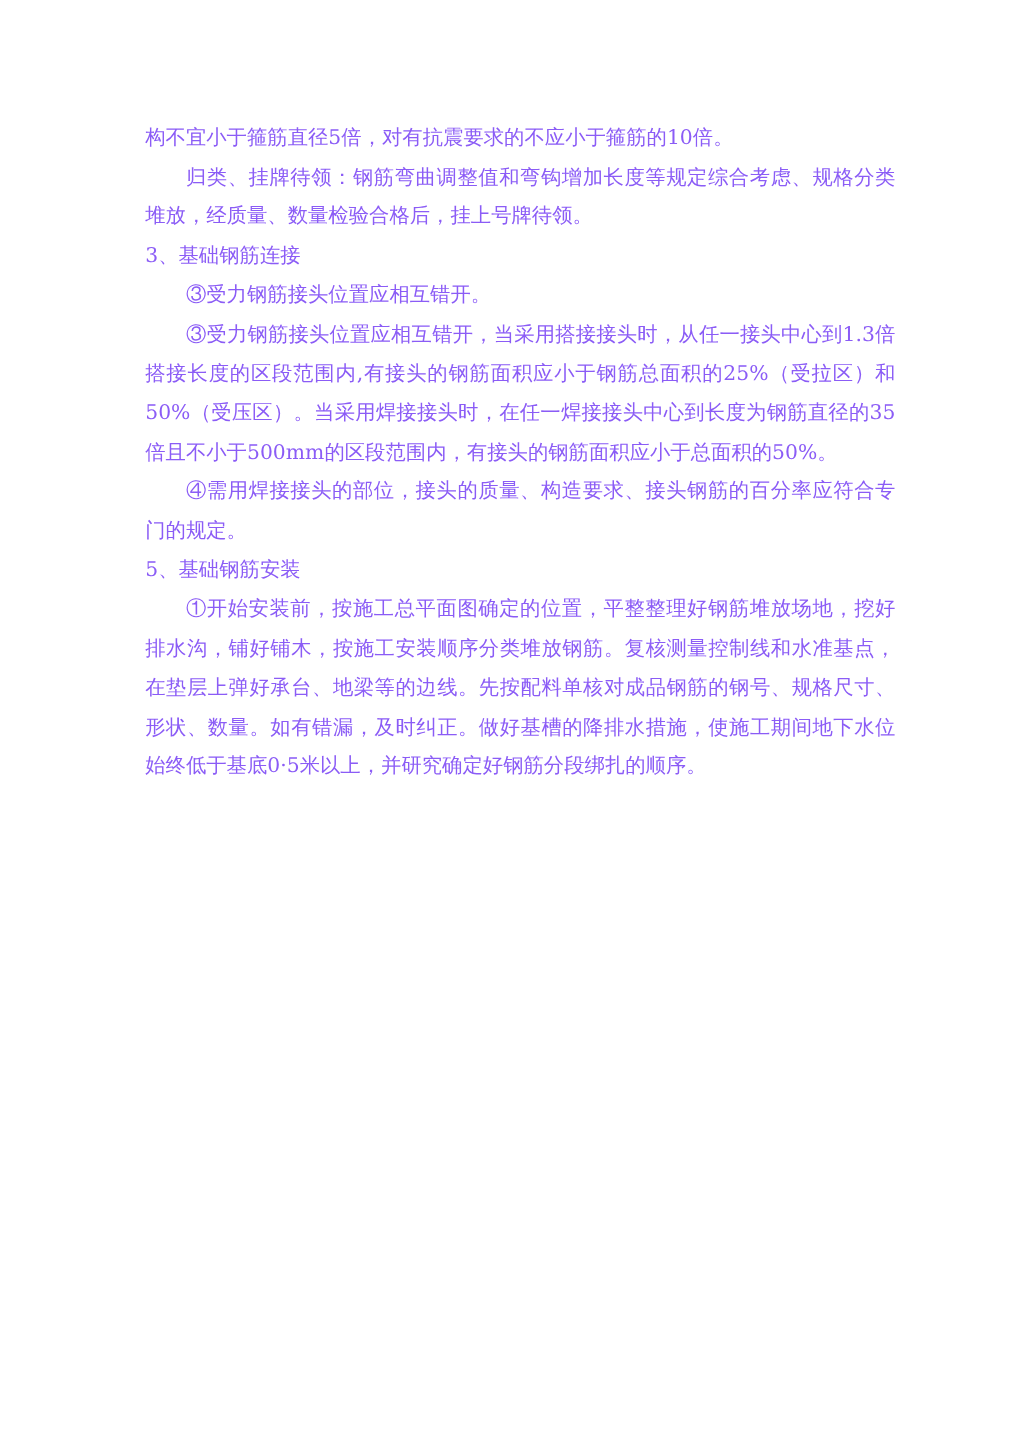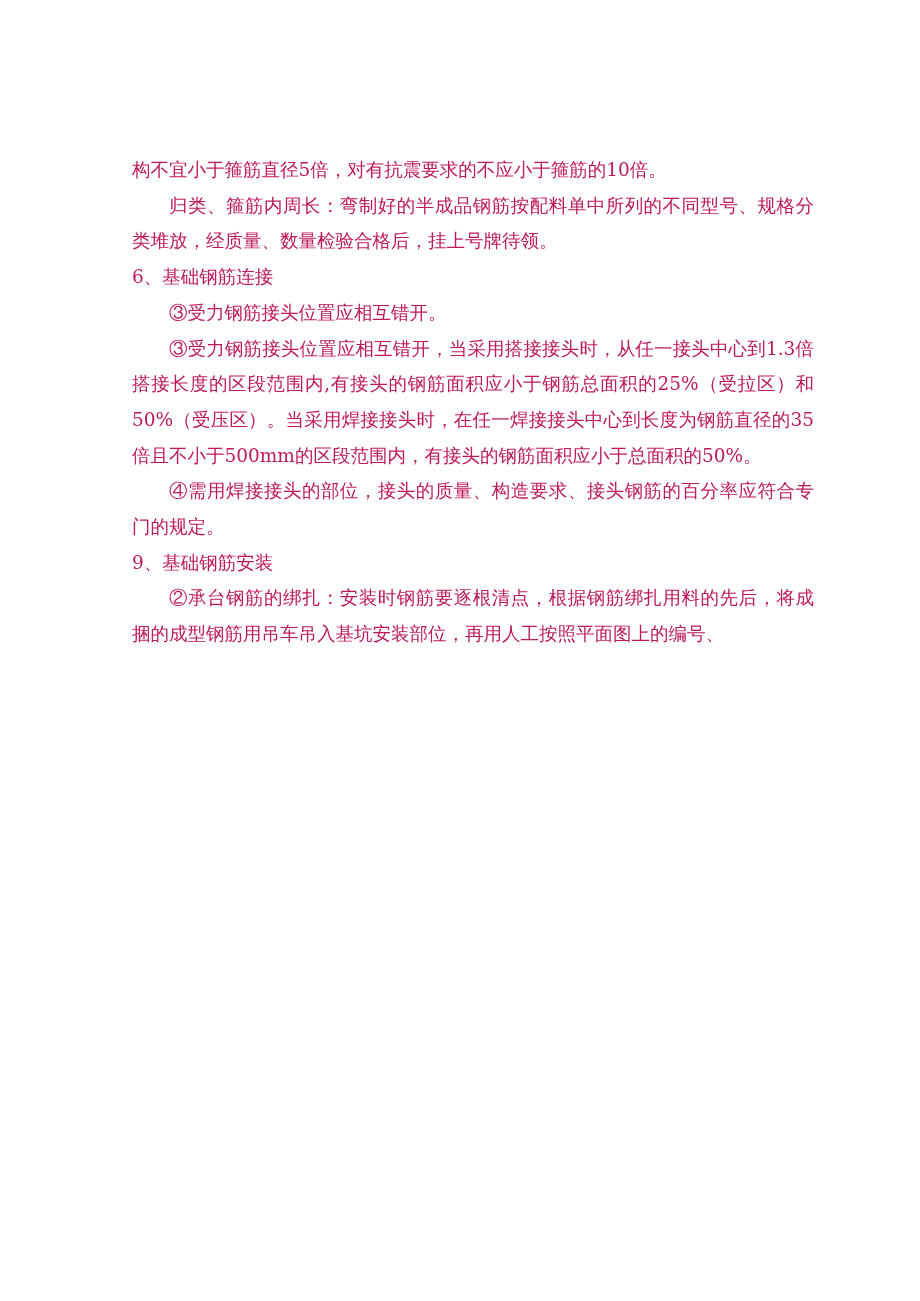--- a/index.html
+++ b/index.html
@@ -1,31 +1,31 @@
 <!DOCTYPE html>
 <html><head>
 <meta charset="utf-8">
 <style>
   html, body { margin: 0; padding: 0; background: #ffffff; }
   body { width: 920px; height: 1301px; position: relative; overflow: hidden; }
   .page {
     position: absolute; left: 132px; top: 108px; width: 682px;
     font-family: "DejaVu Serif", "Liberation Serif", serif;
-    font-size: 18.5px; line-height: 35.7px; color: #be185d;
-    text-align: justify; text-justify: inter-character; margin-top: 44px;
+    font-size: 18.5px; line-height: 35.7px; color: #8b5cf6;
+    text-align: justify; text-justify: inter-character;
   }
   .page p { margin: 0; }
   .indent { text-indent: 37px; }
   .heading { text-indent: 0; }
 </style>
 </head>
 <body>
 
 <div class="page">
   <p>构不宜小于箍筋直径5倍，对有抗震要求的不应小于箍筋的10倍。</p>
-  <p class="indent">归类、箍筋内周长：弯制好的半成品钢筋按配料单中所列的不同型号、规格分类堆放，经质量、数量检验合格后，挂上号牌待领。</p>
-  <p class="heading">6、基础钢筋连接</p>
+  <p class="indent">归类、挂牌待领：钢筋弯曲调整值和弯钩增加长度等规定综合考虑、规格分类堆放，经质量、数量检验合格后，挂上号牌待领。</p>
+  <p class="heading">3、基础钢筋连接</p>
   <p class="indent">③受力钢筋接头位置应相互错开。</p>
   <p class="indent">③受力钢筋接头位置应相互错开，当采用搭接接头时，从任一接头中心到1.3倍搭接长度的区段范围内,有接头的钢筋面积应小于钢筋总面积的25%（受拉区）和50%（受压区）。当采用焊接接头时，在任一焊接接头中心到长度为钢筋直径的35倍且不小于500mm的区段范围内，有接头的钢筋面积应小于总面积的50%。</p>
   <p class="indent">④需用焊接接头的部位，接头的质量、构造要求、接头钢筋的百分率应符合专门的规定。</p>
-  <p class="heading">9、基础钢筋安装</p>
-  <p class="indent">②承台钢筋的绑扎：安装时钢筋要逐根清点，根据钢筋绑扎用料的先后，将成捆的成型钢筋用吊车吊入基坑安装部位，再用人工按照平面图上的编号、</p>
+  <p class="heading">5、基础钢筋安装</p>
+  <p class="indent">①开始安装前，按施工总平面图确定的位置，平整整理好钢筋堆放场地，挖好排水沟，铺好铺木，按施工安装顺序分类堆放钢筋。复核测量控制线和水准基点，在垫层上弹好承台、地梁等的边线。先按配料单核对成品钢筋的钢号、规格尺寸、形状、数量。如有错漏，及时纠正。做好基槽的降排水措施，使施工期间地下水位始终低于基底0·5米以上，并研究确定好钢筋分段绑扎的顺序。</p>
 </div>
 
 </body></html>

